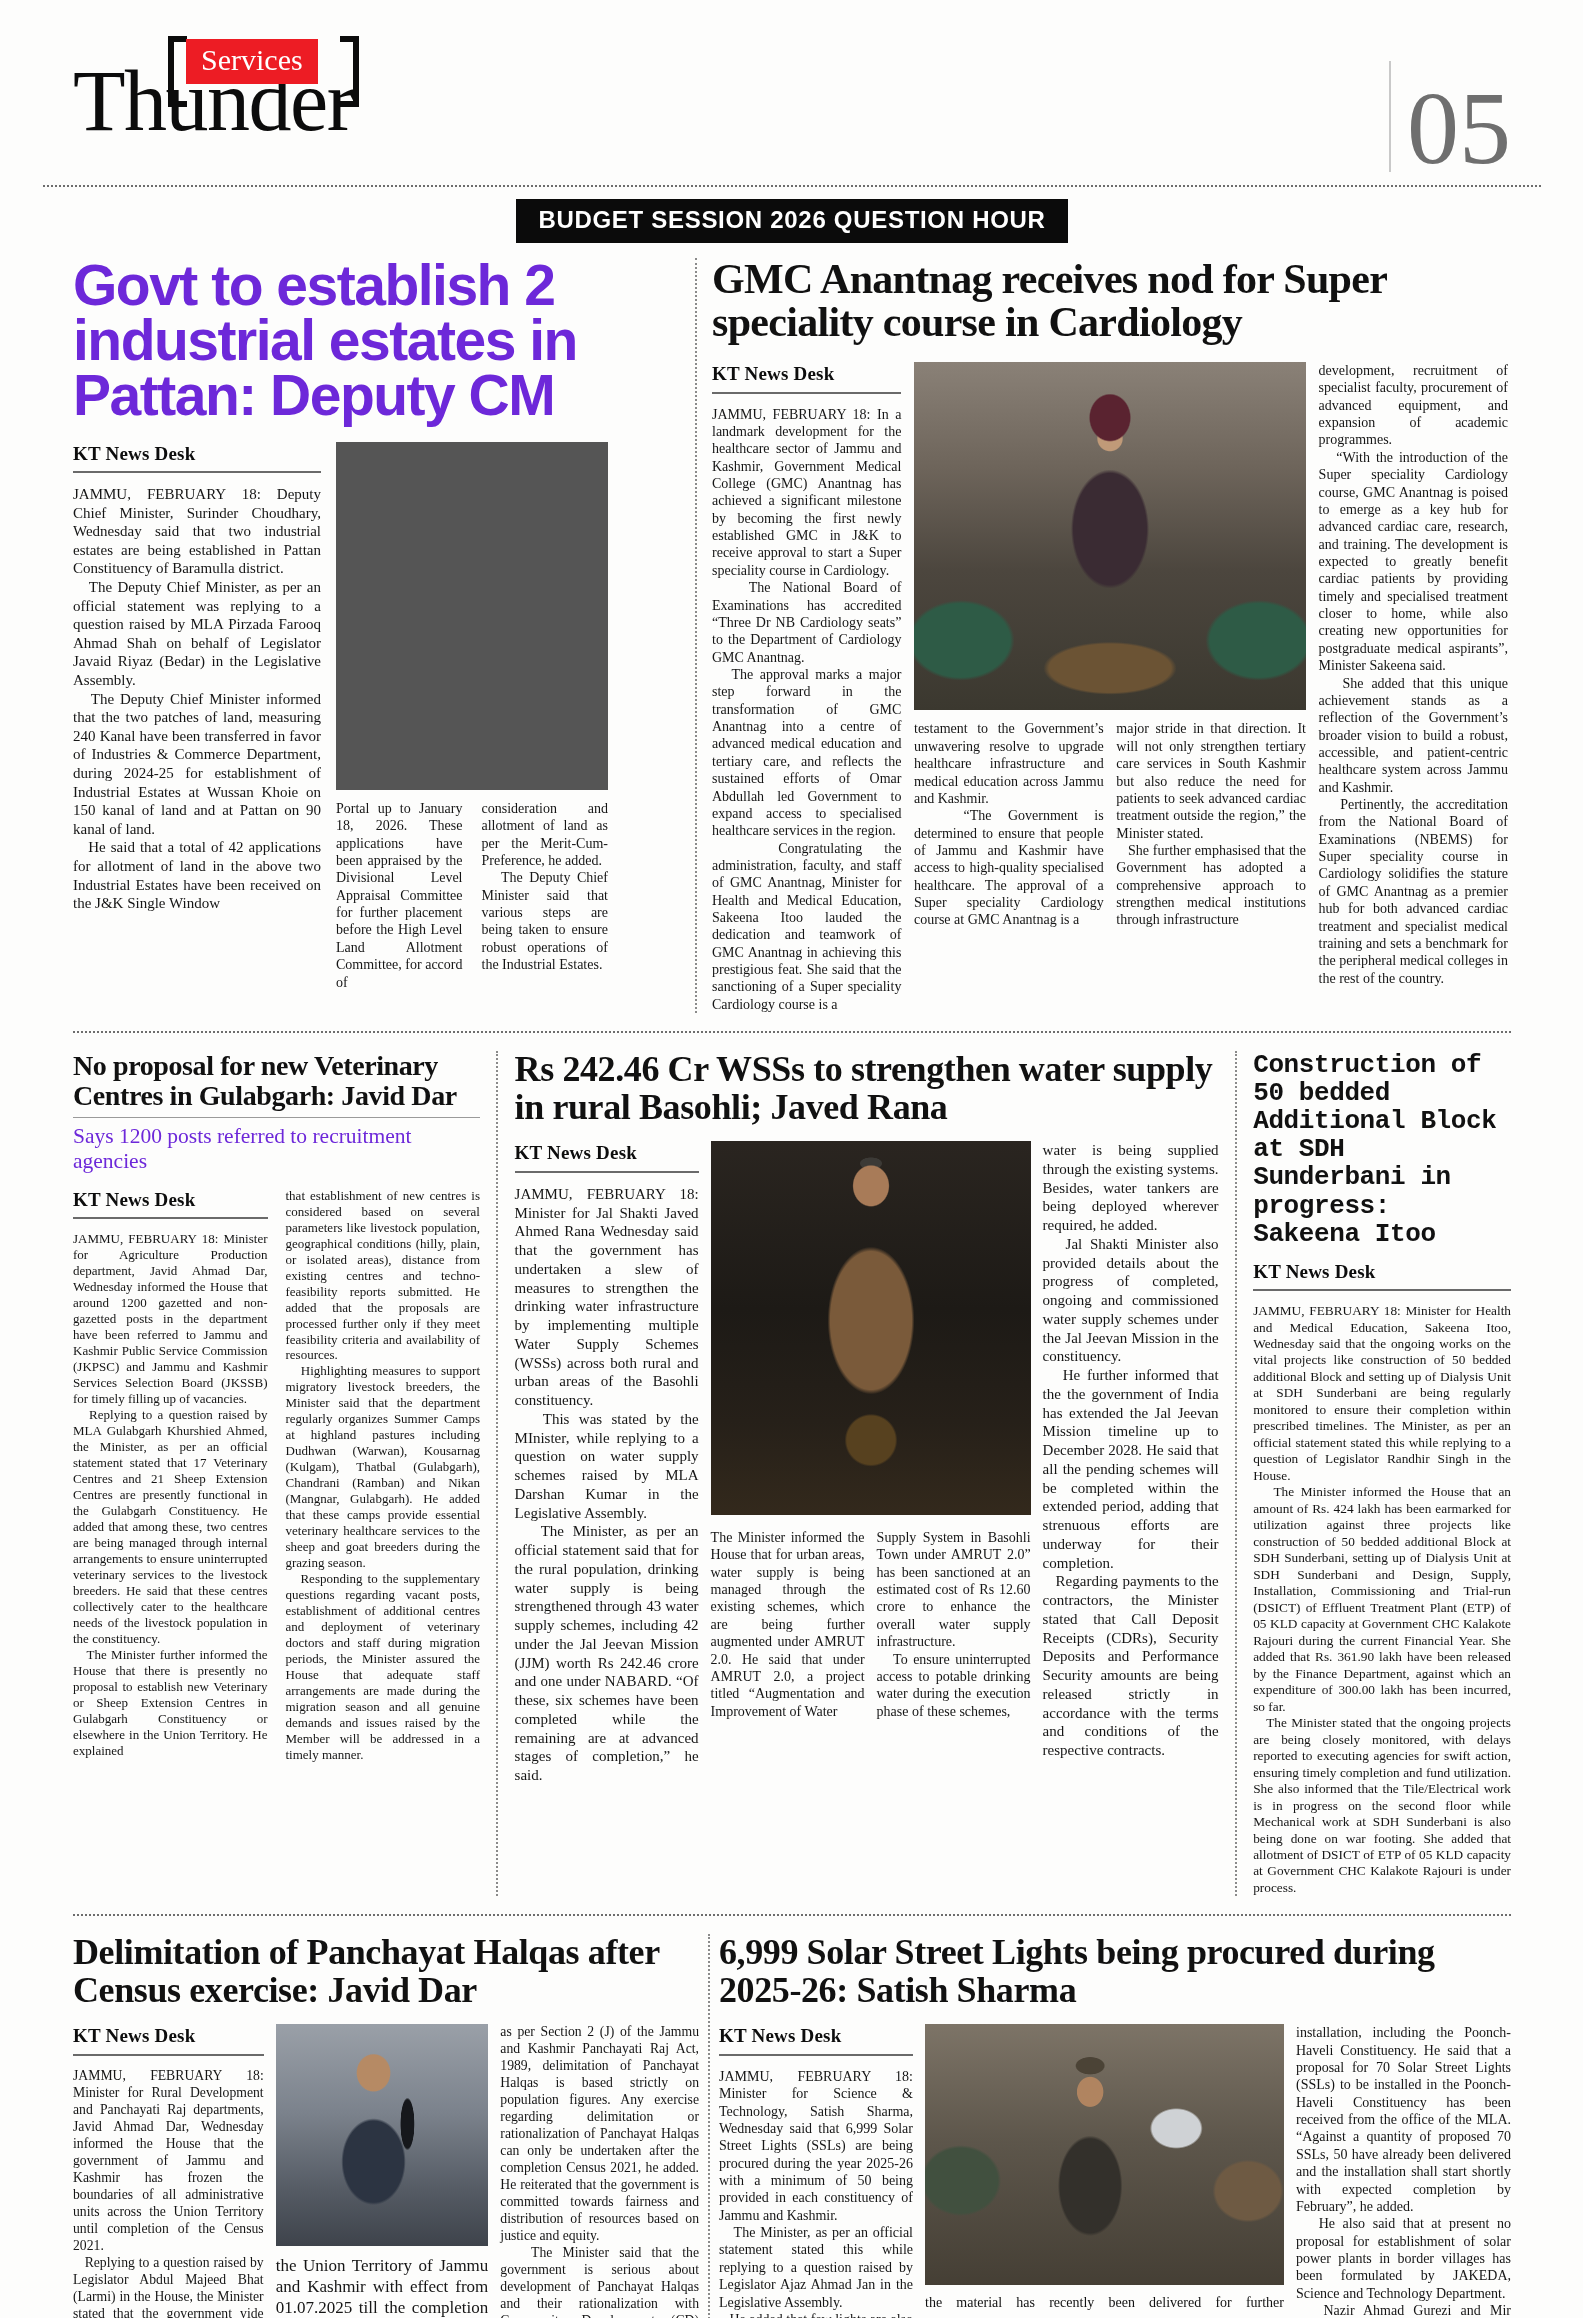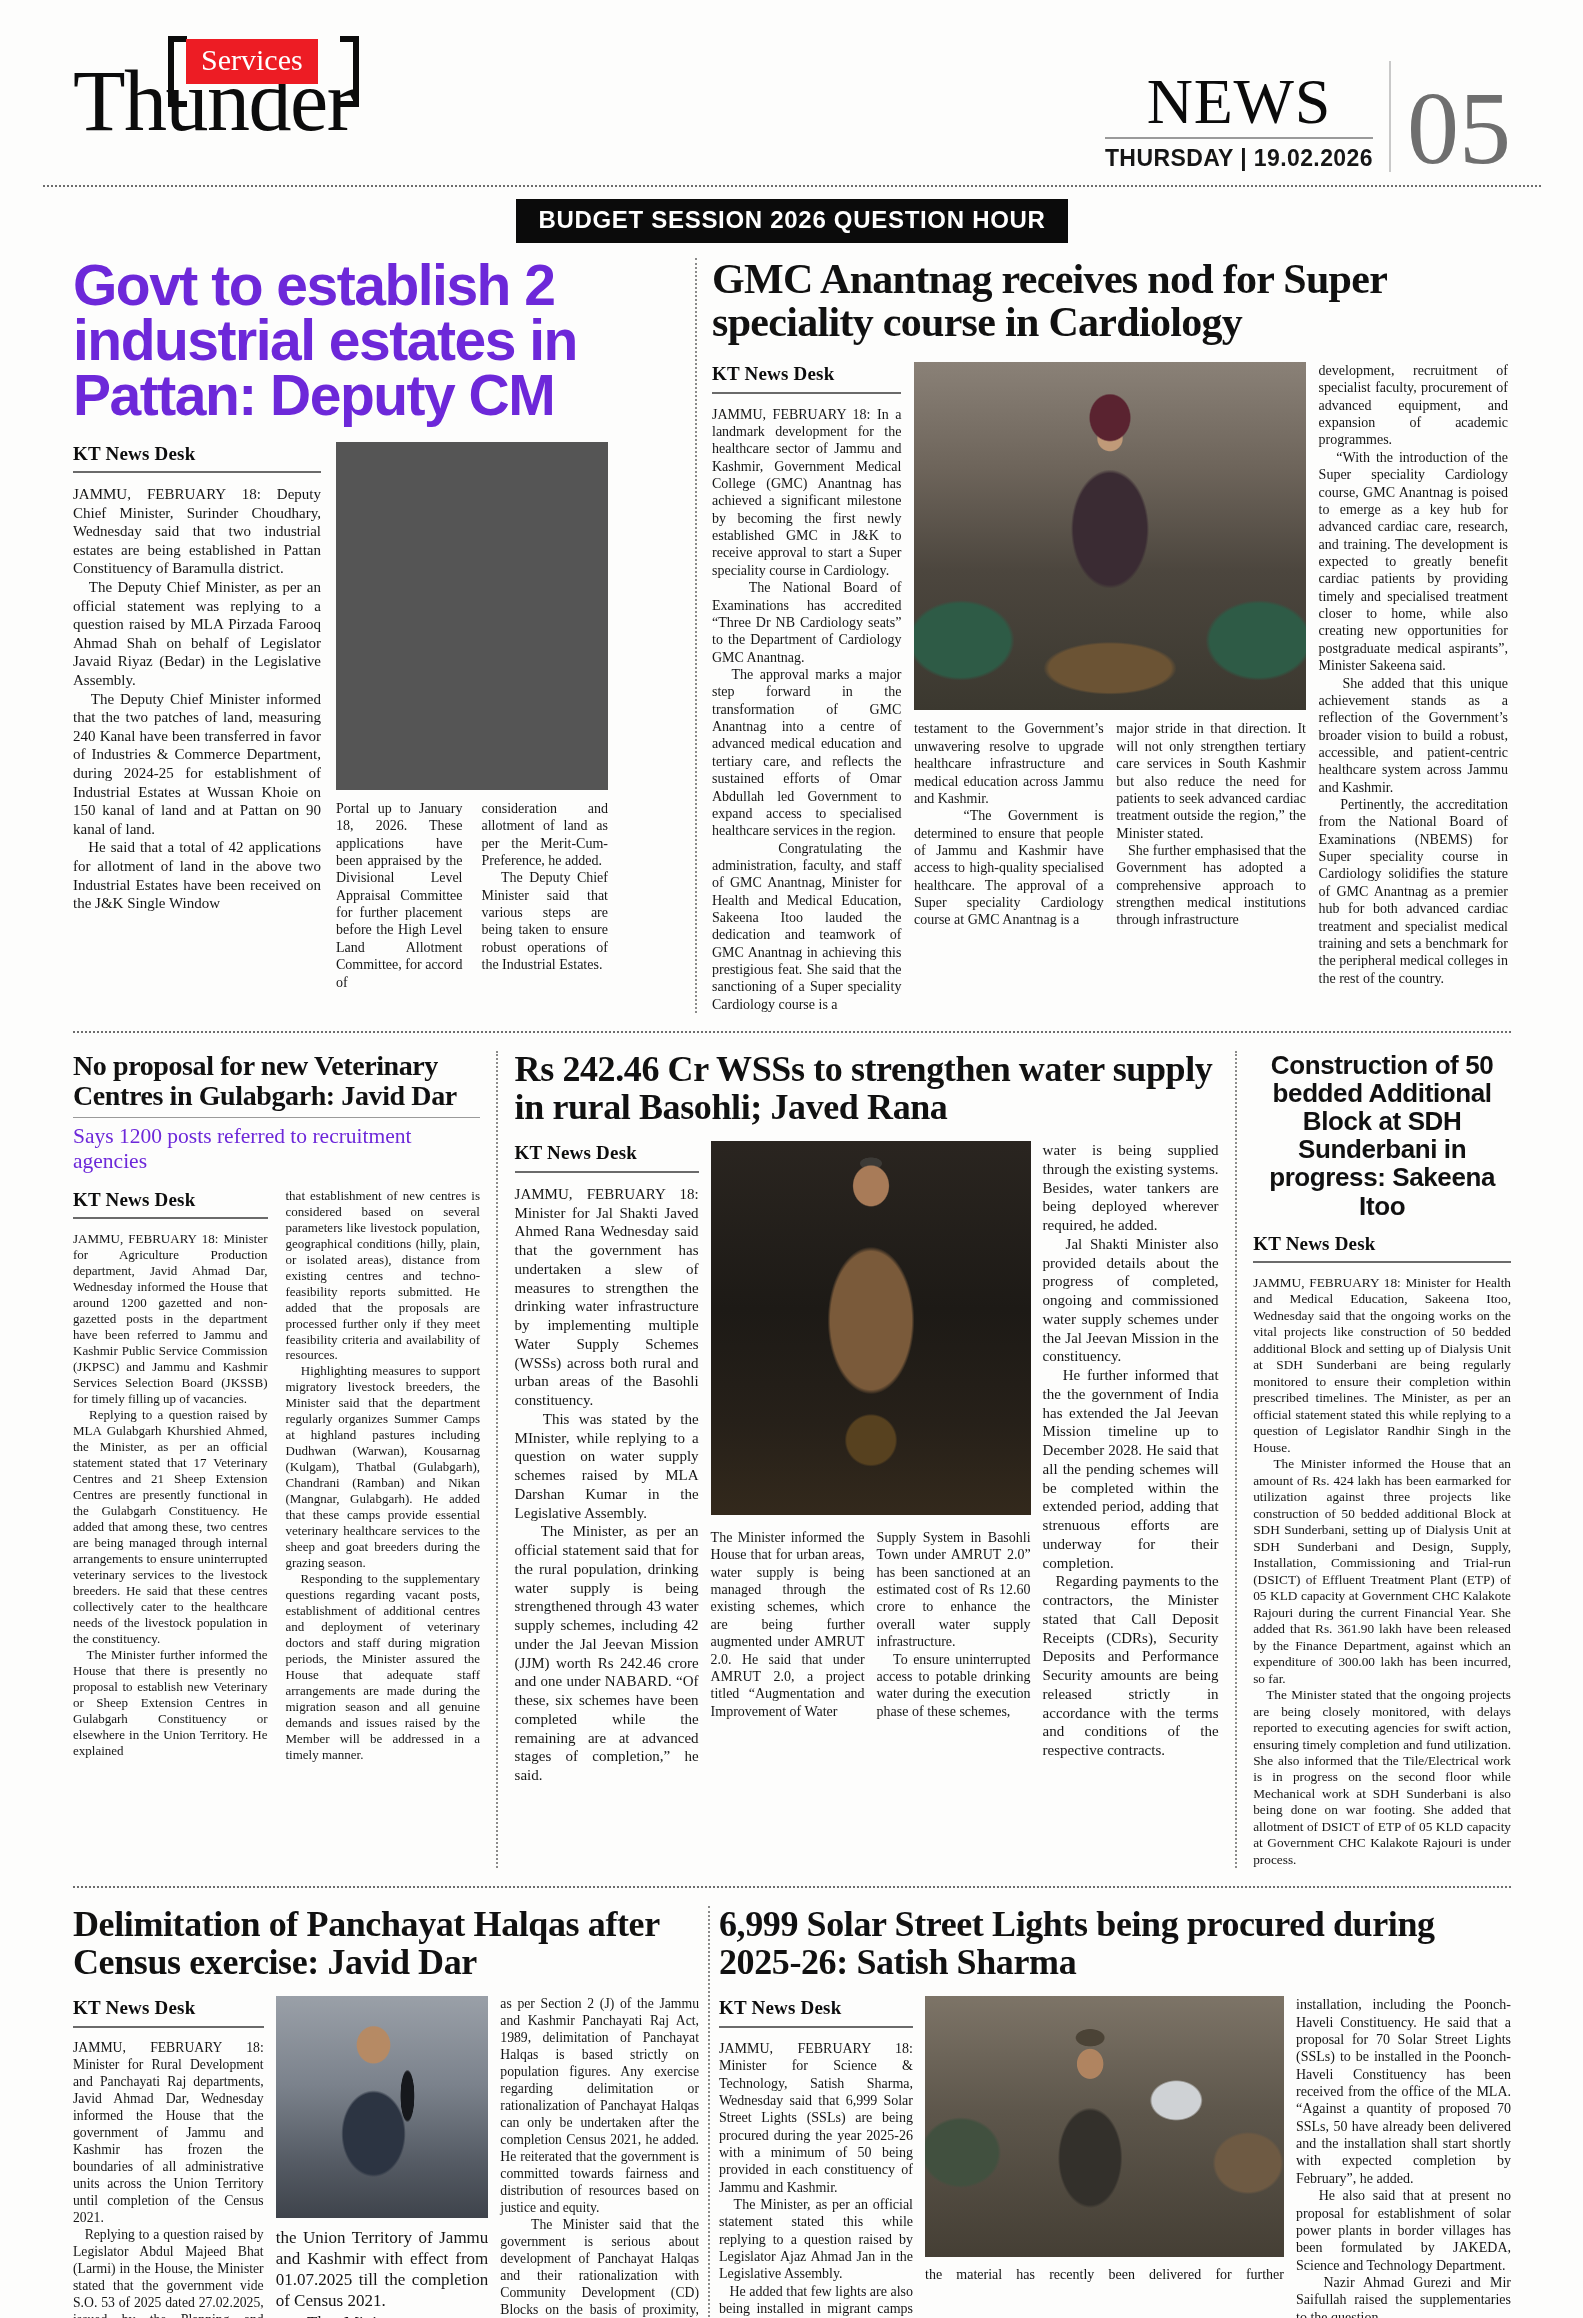--- a/index.html
+++ b/index.html
@@ -100,21 +100,21 @@
       radial-gradient(30px 34px at 50% 12%, #a87b58 0 58%, transparent 62%),
       radial-gradient(19px 10.4px at 50% 6%, #3c3a36 0 55%, transparent 60%),
       radial-gradient(70px 119px at 50% 48%, #7a5a3a 0 58%, transparent 62%),
       radial-gradient(44px 44px at 50% 80%, #57411f 0 55%, transparent 60%),
       linear-gradient(180deg,#2a2520 0%,#1d1a16 45%,#262019 75%,#33291c 100%); }
   .wss-below { display:flex; gap:12px; margin-top:14px; }
   .wss-below .bodytext { width:154px; font-size:14px; line-height:1.24; }
   .wss-col4 { width:176px; font-size:15px; line-height:1.25; }
 
   .art-sdh { width:289px; }
-  .hl-sdh { font-family:Liberation Sans, sans-serif; font-weight:bold; font-size:26px; line-height:1.08; letter-spacing:-0.4px;text-align:center; }
+  .hl-sdh { font-family:Liberation Mono, monospace; font-weight:bold; font-size:26px; line-height:1.08; letter-spacing:-0.4px; }
   .sdh-body { font-size:13.3px; line-height:1.24; margin-top:12px; }
   .art-sdh .byline { margin-top:13.3px; }
 
   
   .band3 { margin-top:16.3px; }
   .art-delim { width:626px; }
   .hl-delim { font-family:"Liberation Serif", serif; font-weight:bold; font-size:36px; line-height:1.04; letter-spacing:-0.4px; }
   .art-delim .cols { display:flex; gap:12px; margin-top:15px; }
   .delim-col1 { width:191px; font-size:13.7px; line-height:1.24; }
   .delim-mid { width:213px; }
@@ -152,25 +152,20 @@
 <div class="page">
 
   <div class="masthead">
     <div class="logo">
       <div class="bracket l"></div>
       <div class="bracket r"></div>
       <div class="logo-badge">Services</div>
       <div class="logo-name">Thunder</div>
     </div>
     <div class="mast-right">
-      <div class="news-block">
-        <div class="news-word">NEWS</div>
-        <div class="news-rule"></div>
-        <div class="date-line">THURSDAY | 19.02.2026</div>
-      </div>
       <div class="page-sep"></div>
       <div class="page-num">05</div>
     </div>
   </div>
 
   <div class="dotted-h top-rule"></div>
 
   <div class="banner-row">
     <div class="banner">BUDGET SESSION 2026 QUESTION HOUR</div>
   </div>

